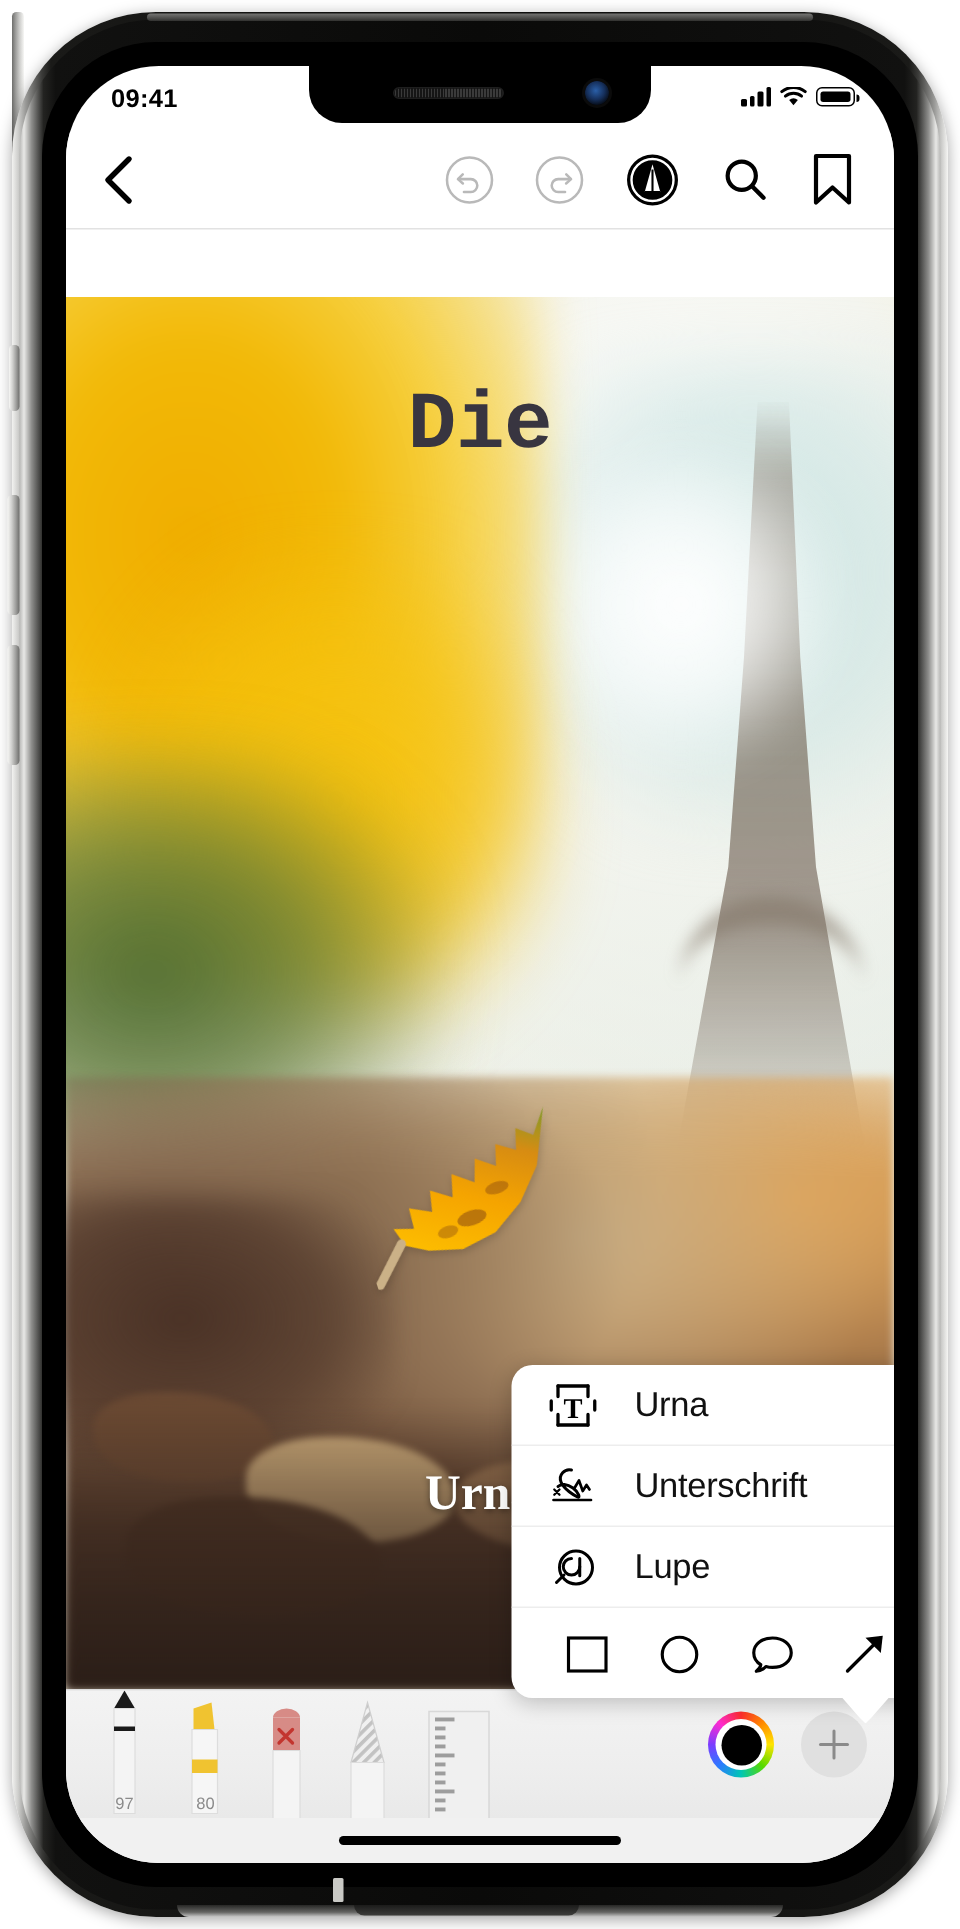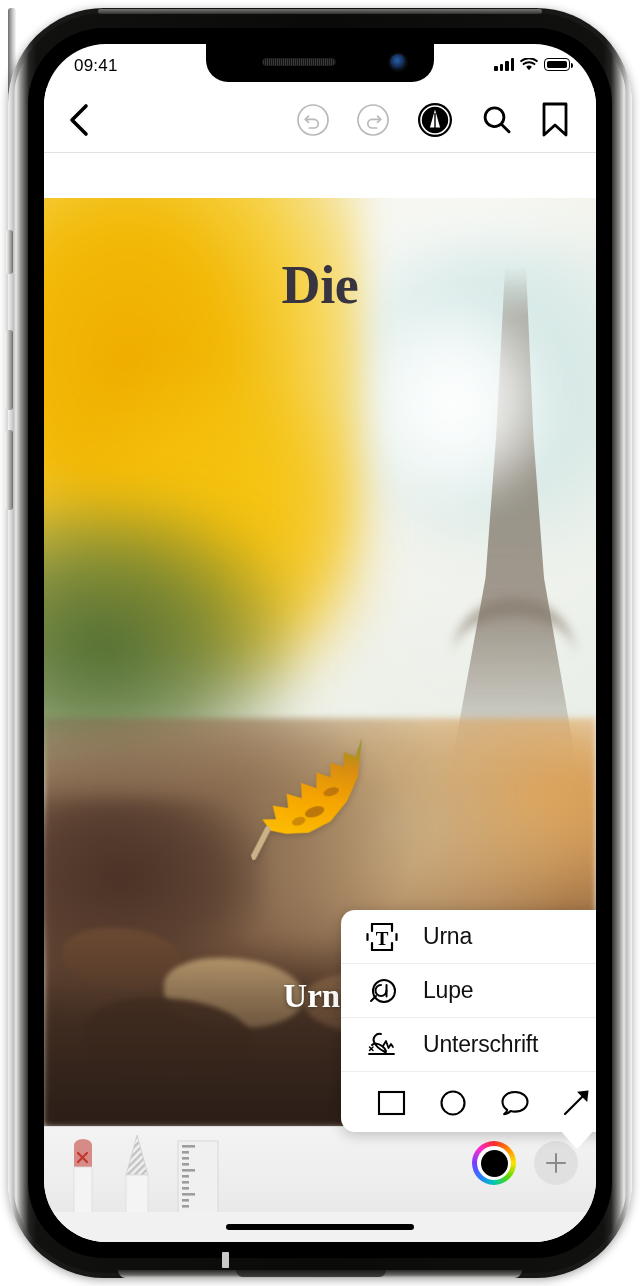--- a/index.html
+++ b/index.html
@@ -117,21 +117,21 @@
 
   
   #statusbar {
     position: absolute; top: 0; left: 0; right: 0; height: 44px;
     z-index: 35; color: #000;
     display: flex; align-items: center; justify-content: space-between;
     padding: 0 0 0 0;
   }
   #status-time {
     position: absolute; left: 30px; top: 12px;
-    font-size: 17px; font-weight: normal; letter-spacing: 0.2px;
+    font-size: 17px; font-weight: bold; letter-spacing: 0.2px;
   }
   #status-right {
     position: absolute; right: 26px; top: 14px;
     display: flex; align-items: flex-end; gap: 6px;
   }
   .sig { display:flex; align-items:flex-end; gap:2px; height:13px; }
   .sig i { display:block; width:3.5px; background:#000; border-radius:1px; }
   .sig i:nth-child(1){height:5px}
   .sig i:nth-child(2){height:7.5px}
   .sig i:nth-child(3){height:10px}
@@ -256,21 +256,21 @@
     position: absolute; left: 196px; top: 552px;
     width: 148px; height: 120px;
     transform: rotate(-18deg);
     filter: drop-shadow(0 2px 3px rgba(0,0,0,.18));
   }
 
   
   #doc-title {
     position: absolute; top: 58px; left: 0; right: 0;
     text-align: center; z-index: 6;
-    font-family: Liberation Serif, serif;
+    font-family: Liberation Mono, monospace;
     font-weight: bold; font-size: 54px; line-height: 1.08;
     color: #383540; letter-spacing: -0.3px;
   }
   #doc-subtitle {
     position: absolute; top: 780px; left: 0; right: 0;
     text-align:center; z-index: 6;
     font-family: "Liberation Serif","DejaVu Serif", serif;
     font-weight: bold; font-size: 33px; color: #ffffff;
     text-shadow: 0 1px 4px rgba(0,0,0,.45);
   }
@@ -492,38 +492,38 @@
             <path d="M7 4 h20 M7 30 h20" stroke="#000" stroke-width="2.2" stroke-linecap="round"></path>
             <path d="M7 4 v7 M27 4 v7 M7 30 v-7 M27 30 v-7" stroke="#000" stroke-width="2.2" stroke-linecap="round"></path>
             <path d="M2.5 14 v6 M31.5 14 v6" stroke="#000" stroke-width="2.2" stroke-linecap="round"></path>
             <text x="17" y="25" font-family="Liberation Serif, serif" font-size="19" font-weight="bold" text-anchor="middle" fill="#000">T</text>
           </svg>
           <span class="lbl">Urna</span>
         </div>
 
         <div class="pop-row">
           <svg width="34" height="34" viewBox="0 0 34 34">
+            <path d="M16 6 a6 6 0 0 0 -7 8 c2 5 9 9 11 10 c2 1 1 -3 -3 -6 c-4 -3 -8 -3 -10 -1" stroke="#000" stroke-width="2" fill="none" stroke-linecap="round"></path>
+            <path d="M18 18 l3 -5 l2.5 7 l2.5 -4 l2 3" stroke="#000" stroke-width="1.8" fill="none" stroke-linejoin="round" stroke-linecap="round"></path>
+            <path d="M4 26 h25" stroke="#000" stroke-width="1.8" stroke-linecap="round"></path>
+            <path d="M4.5 19 l3.5 3.5 M8 19 l-3.5 3.5" stroke="#000" stroke-width="1.5" stroke-linecap="round"></path>
+          </svg>
+          <span class="lbl">Unterschrift</span>
+        </div>
+
+        <div class="pop-row">
+          <svg width="34" height="34" viewBox="0 0 34 34">
             <circle cx="19" cy="17" r="11" fill="none" stroke="#000" stroke-width="2"></circle>
             <path d="M16 11 a5.5 5.5 0 1 0 0 11 a5.5 5.5 0 0 0 5.5 -5.5 v-5.5" stroke="#000" stroke-width="2" fill="none" stroke-linecap="round"></path>
             <path d="M21.5 16.5 v6" stroke="#000" stroke-width="2" stroke-linecap="round"></path>
             <path d="M11 22 l-5 5" stroke="#000" stroke-width="2" stroke-linecap="round"></path>
           </svg>
           <span class="lbl">Lupe</span>
         </div>
 
-        <div class="pop-row">
-          <svg width="34" height="34" viewBox="0 0 34 34">
-            <path d="M16 6 a6 6 0 0 0 -7 8 c2 5 9 9 11 10 c2 1 1 -3 -3 -6 c-4 -3 -8 -3 -10 -1" stroke="#000" stroke-width="2" fill="none" stroke-linecap="round"></path>
-            <path d="M18 18 l3 -5 l2.5 7 l2.5 -4 l2 3" stroke="#000" stroke-width="1.8" fill="none" stroke-linejoin="round" stroke-linecap="round"></path>
-            <path d="M4 26 h25" stroke="#000" stroke-width="1.8" stroke-linecap="round"></path>
-            <path d="M4.5 19 l3.5 3.5 M8 19 l-3.5 3.5" stroke="#000" stroke-width="1.5" stroke-linecap="round"></path>
-          </svg>
-          <span class="lbl">Unterschrift</span>
-        </div>
-
         <div class="pop-shapes">
           <svg width="32" height="32" viewBox="0 0 32 32">
             <rect x="3" y="6" width="25" height="22" fill="none" stroke="#000" stroke-width="2.1"></rect>
           </svg>
           <svg width="32" height="32" viewBox="0 0 32 32">
             <circle cx="16" cy="17" r="11.5" fill="none" stroke="#000" stroke-width="2.1"></circle>
           </svg>
           <svg width="34" height="32" viewBox="0 0 34 32">
             <path d="M17 6 c7.2 0 12.5 4.2 12.5 9.8 c0 5.6 -5.3 9.8 -12.5 9.8 c-1.6 0 -3 -0.2 -4.4 -0.6 c-1.6 1.8 -4 3 -6.4 3.2 c1.8 -1.4 2.8 -2.8 3 -4.4 c-3 -1.8 -4.7 -4.8 -4.7 -8 c0 -5.6 5.3 -9.8 12.5 -9.8 Z" fill="none" stroke="#000" stroke-width="2.1" stroke-linejoin="round"></path>
           </svg>
@@ -532,21 +532,37 @@
             <path d="M27.5 4.5 L26.2 16 L16 5.8 Z" fill="#000"></path>
           </svg>
         </div>
       </div>
       <div id="popup-tail"></div>
     </div>
 
     <div id="palette">
       <div class="tools">
 
-
+        <div class="tool">
+          <svg width="54" height="86" viewBox="0 0 54 86">
+            <path d="M20 12 L27 0 L34 12 Z" fill="#1a1a1a"></path>
+            <path d="M20 12 h14 v70 h-14 Z" fill="#f4f4f4" stroke="#dcdcdc" stroke-width="0.8"></path>
+            <rect x="20" y="24" width="14" height="3" fill="#1a1a1a"></rect>
+          </svg>
+          <div class="num">97</div>
+        </div>
+
+        <div class="tool">
+          <svg width="54" height="86" viewBox="0 0 54 86">
+            <path d="M19 26 L19 12 L31 8 L33 26 Z" fill="#f0c330"></path>
+            <path d="M18 26 h17 v56 h-17 Z" fill="#f6f6f6" stroke="#dddddd" stroke-width="0.8"></path>
+            <rect x="18" y="46" width="17" height="9" fill="#f0c330"></rect>
+          </svg>
+          <div class="num">80</div>
+        </div>
 
 
         <div class="tool">
           <svg width="54" height="86" viewBox="0 0 54 86">
             <path d="M18 18 h18 v22 h-18 Z" fill="#d78b86"></path>
             <path d="M18 18 a9 6 0 0 1 18 0" fill="#d78b86"></path>
             <path d="M18 40 h18 v46 h-18 Z" fill="#f4f4f4" stroke="#dcdcdc" stroke-width="0.8"></path>
             <path d="M22 26 l9 9 M31 26 l-9 9" stroke="#c3352f" stroke-width="2.2" stroke-linecap="round"></path>
           </svg>
           <div class="num"></div>

